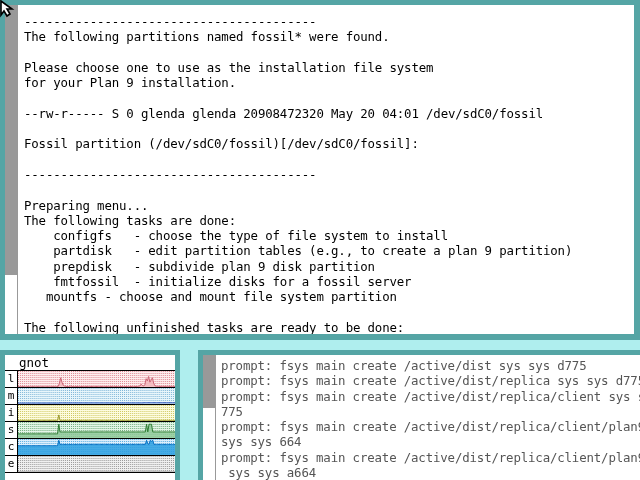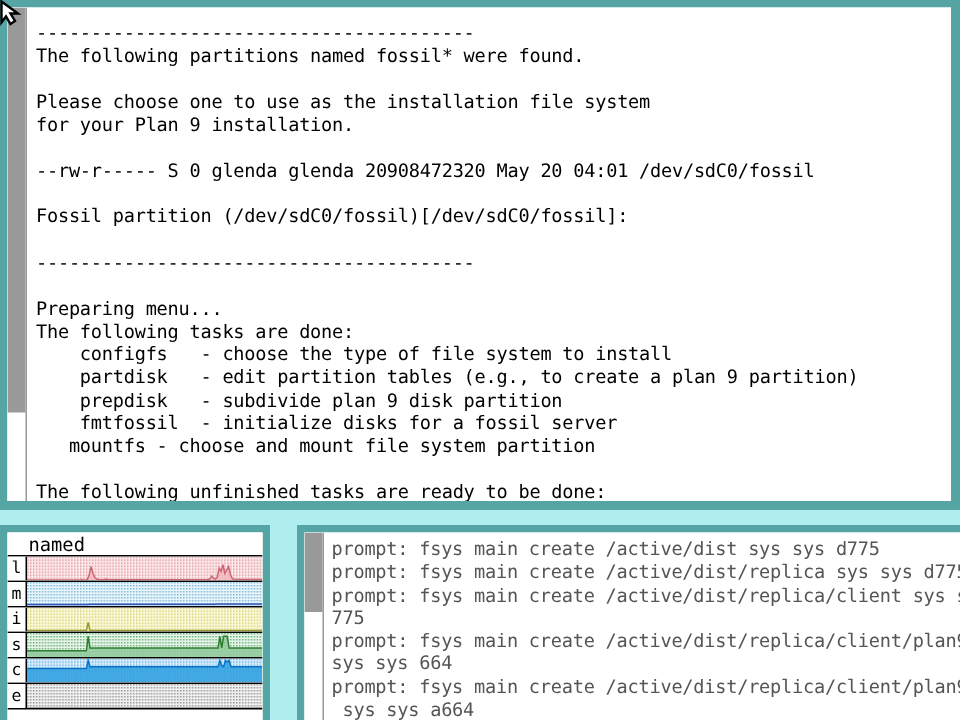--- a/index.html
+++ b/index.html
@@ -172,21 +172,21 @@
 The following unfinished tasks are ready to be done:
     configdist  - choose the source of the distribution archive
     download    - download or continue to download the distribution archives
 
 </span></div>
     </div>
   </div>
 
   <div class="win" id="stats-window">
     <div id="stats-body">
-      <div id="stats-title">named</div>
+      <div id="stats-title">gnot</div>
       <div class="graph-rows" id="graph-rows">
           <div class="graph-row">
             <div class="graph-label">l</div>
             <div class="graph-plot">
               <svg viewBox="0 0 160 16" preserveAspectRatio="none">
                 <defs>
                   <pattern id="dots-load" width="2" height="2" patternUnits="userSpaceOnUse">
                     <rect width="2" height="2" fill="#fdeeee"></rect>
                     <rect width="1" height="1" fill="#e08a94"></rect>
                   </pattern>

